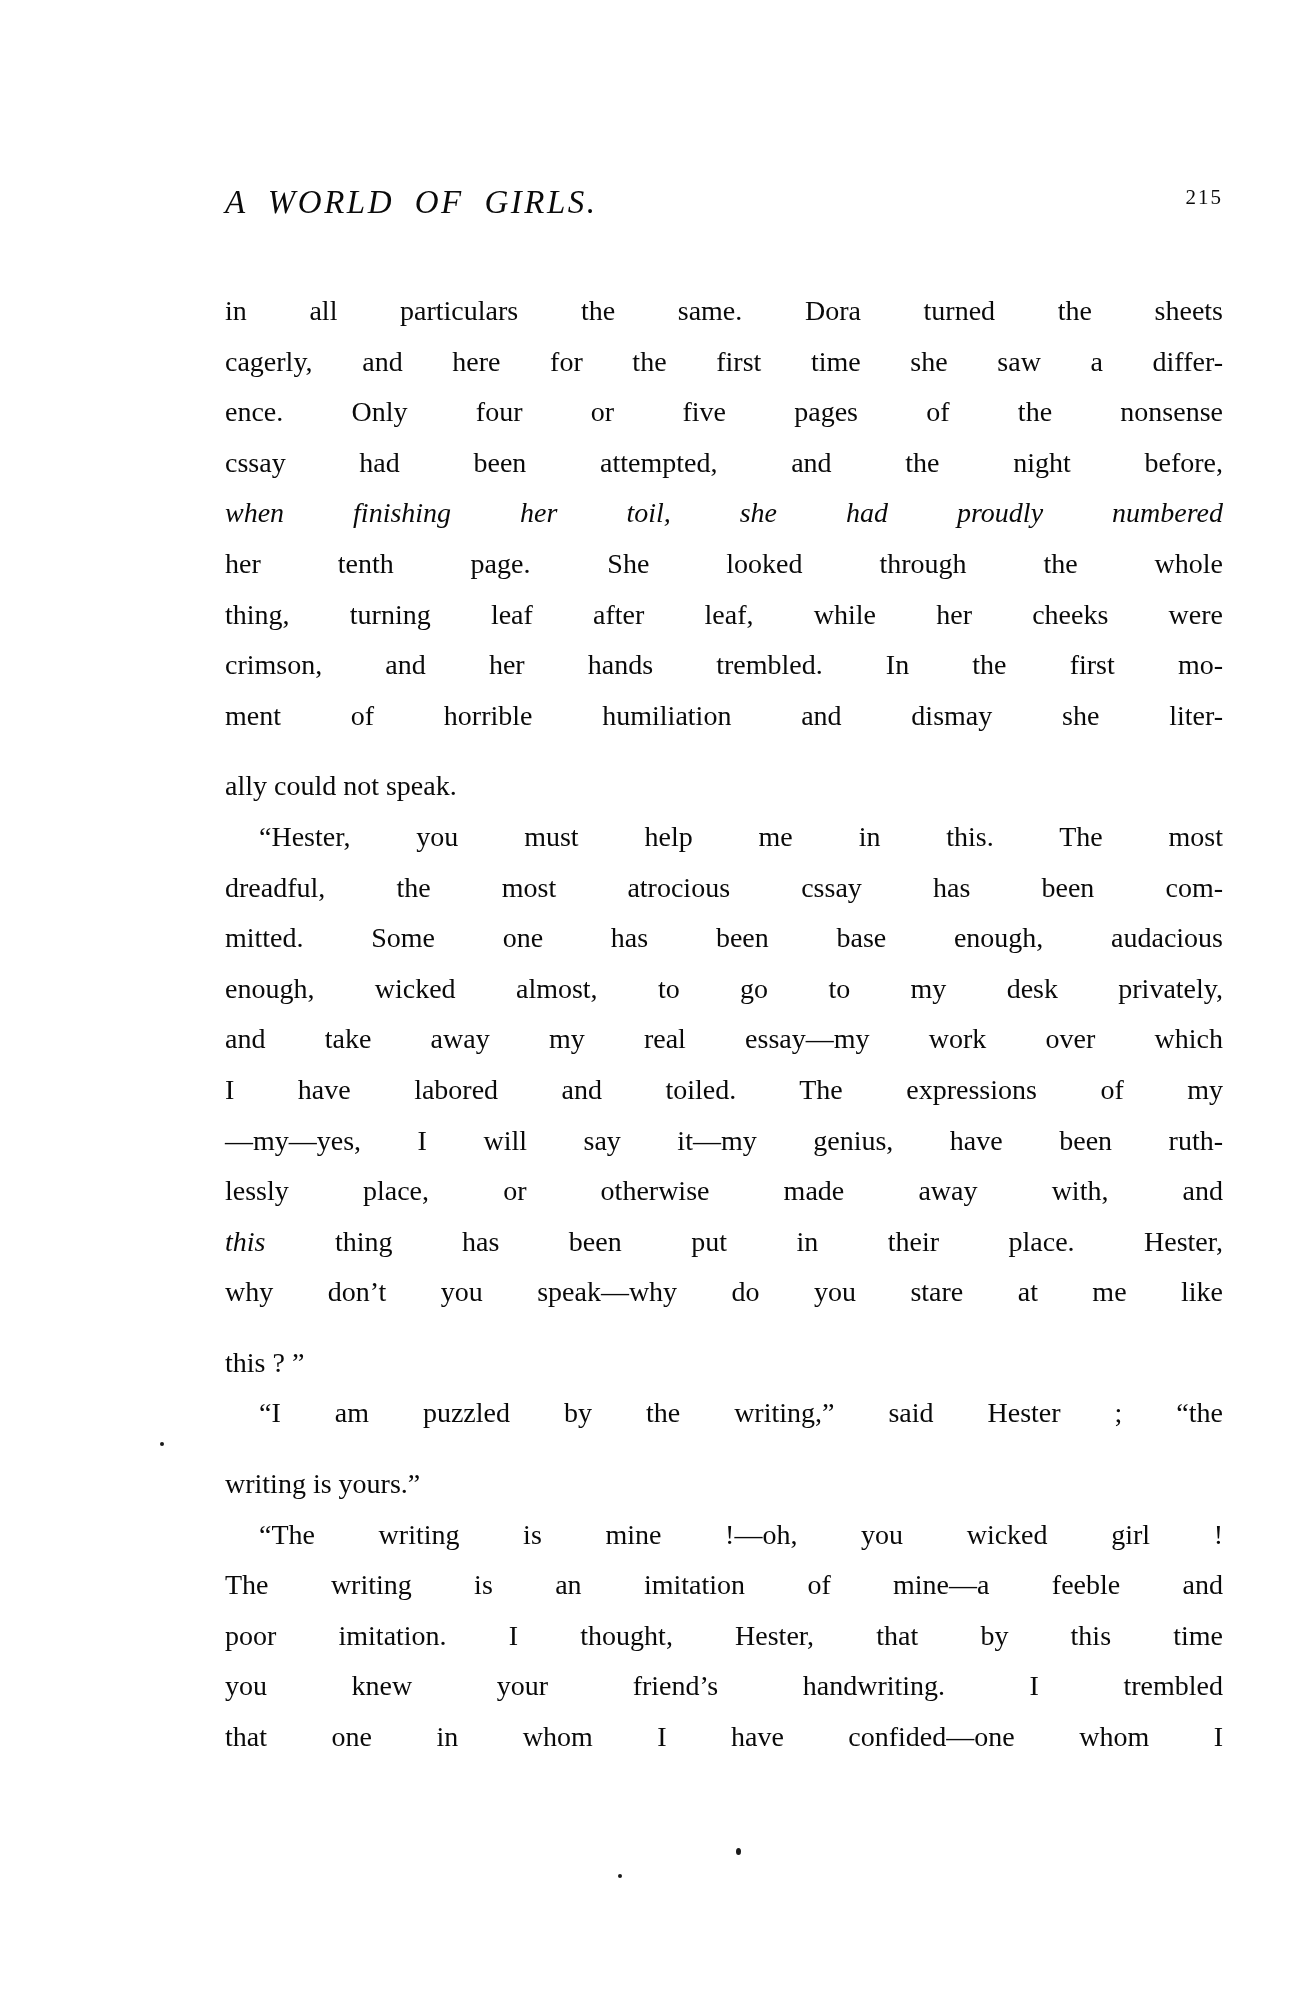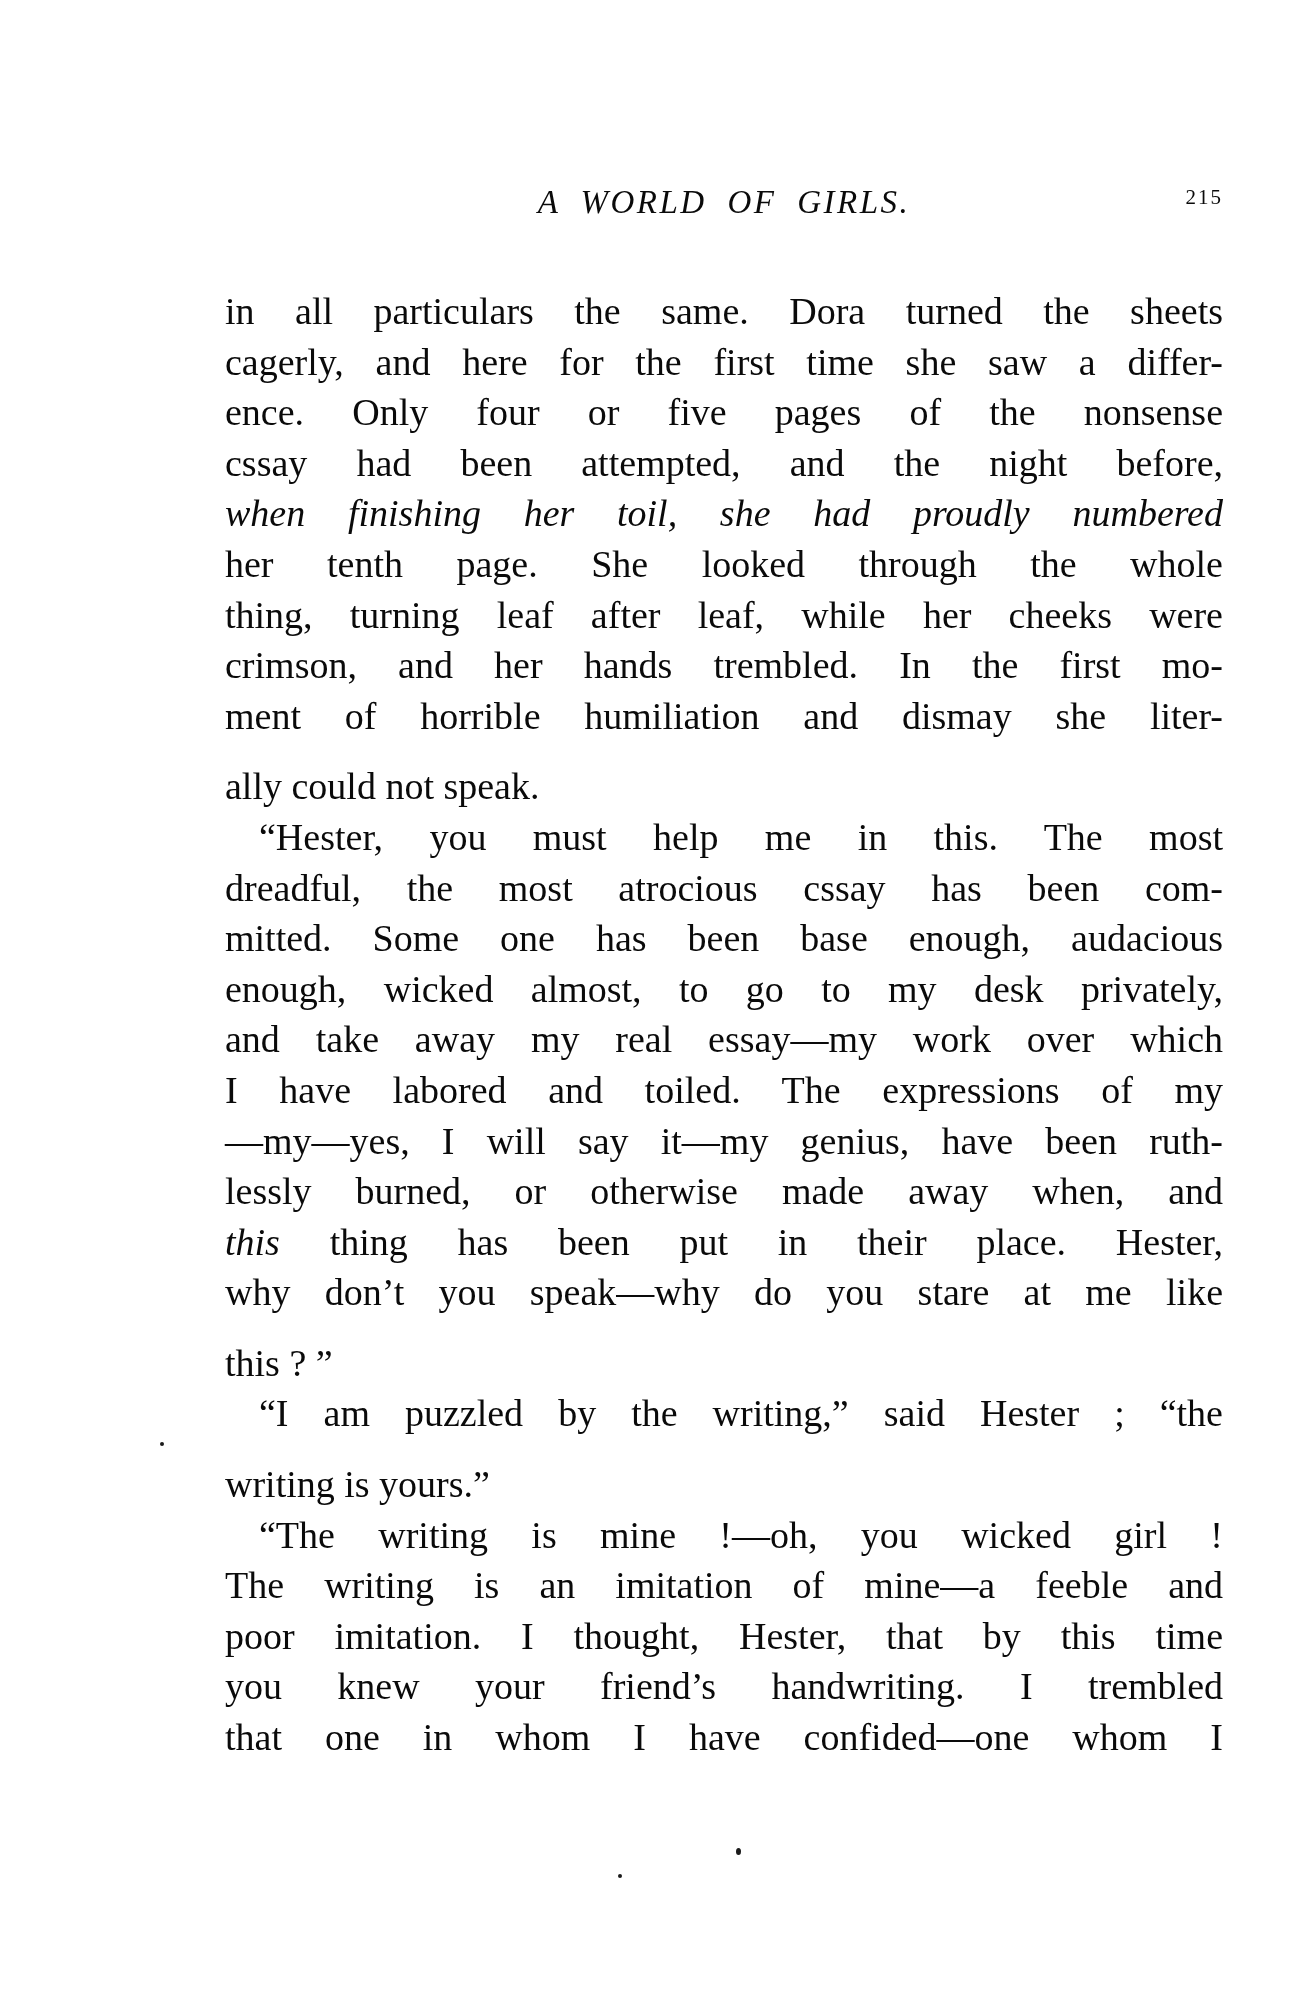--- a/index.html
+++ b/index.html
@@ -18,41 +18,41 @@
   }
   .running-head {
     position: absolute;
     left: 225px;
     top: 184px;
     width: 998px;
     height: 48px;
   }
   .head-title {
     display: block;
-    text-align: center;
+    text-align: left;
     font-style: italic;
     font-weight: normal;
     font-size: 33px;
     letter-spacing: 2.5px;
     word-spacing: 10px;
     margin: 0;
   }
   .folio {
     position: absolute;
     right: 0;
     top: 1px;
     font-size: 21px;
     letter-spacing: 2px;
   }
   .text-block {
     position: absolute;
     left: 225px;
     top: 286px;
     width: 998px;
-    font-size: 38px;
+    font-size: 28px;
     line-height: 50.6px;
   }
   .para { margin: 0; }
   .line {
     text-align: justify;
     text-align-last: justify;
   }
   .line.end {
     text-align-last: left;
     margin-top: 20px;
@@ -91,21 +91,21 @@
         <div class="line end"><span>ally could not speak.</span></div>
       </div>
       <div class="para">
         <div class="line indent"><span>“Hester, you must help me in this.  The most</span></div>
         <div class="line"><span>dreadful, the most atrocious cssay has been com-</span></div>
         <div class="line"><span>mitted.  Some one has been base enough, audacious</span></div>
         <div class="line"><span>enough, wicked almost, to go to my desk privately,</span></div>
         <div class="line"><span>and take away my real essay—my work over which</span></div>
         <div class="line"><span>I have labored and toiled.  The expressions of my</span></div>
         <div class="line"><span>—my—yes, I will say it—my genius, have been ruth-</span></div>
-        <div class="line"><span>lessly burned, or otherwise made away when, and</span></div>
+        <div class="line"><span>lessly place, or otherwise made away with, and</span></div>
         <div class="line"><span class="it">this</span><span> thing has been put in their place.  Hester,</span></div>
         <div class="line"><span>why don’t you speak—why do you stare at me like</span></div>
         <div class="line end"><span>this ? ”</span></div>
       </div>
       <div class="para">
         <div class="line indent"><span>“I am puzzled by the writing,” said Hester ; “the</span></div>
         <div class="line end"><span>writing is yours.”</span></div>
       </div>
       <div class="para">
         <div class="line indent"><span>“The writing is mine !—oh, you wicked girl !</span></div>

